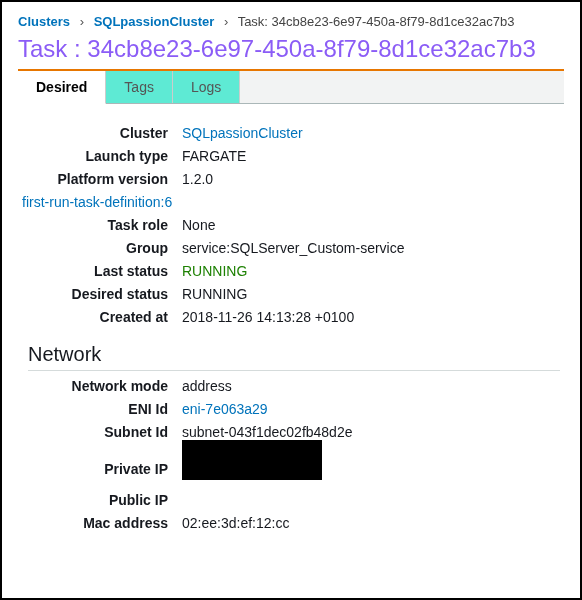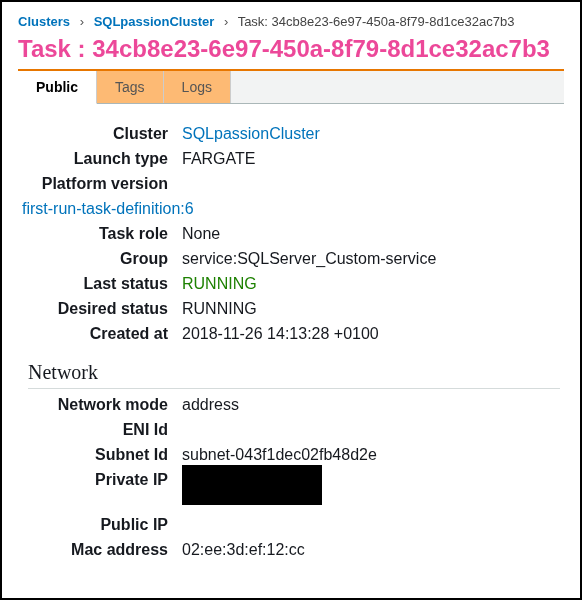--- a/index.html
+++ b/index.html
@@ -16,72 +16,71 @@
     }
     .breadcrumb {
       font-size: 13px;
       margin-bottom: 6px;
     }
     .breadcrumb a { color: #0073bb; text-decoration: none; font-weight: 700; }
     .breadcrumb .sep { margin: 0 6px; color: #555; }
     .breadcrumb .current { color: #444; font-weight: 400; }
     h1.page-title {
       font-size: 24px;
-      font-weight: 700;
+      font-weight: 400;
       margin: 6px 0 6px 0;
-      color: #ec4899;
+      color: #8b5cf6;
       white-space: nowrap;
     }
     .tabs {
       border-top: 2px solid #e77600;
       border-bottom: 1px solid #aab7b8;
       margin-top: 2px;
       display: flex;
       background: #f2f3f3;
     }
     .tab {
       padding: 8px 18px;
       font-size: 14px;
       color: #555;
       cursor: pointer;
       border-right: 1px solid #ccc;
-      background: #fdba74;
+      background: #5eead4;
     }
     .tab.active {
       background: #fff;
       color: #000;
       font-weight: 700;
       border-bottom: 1px solid #fff;
       margin-bottom: -1px;
     }
     .content { padding: 14px 4px 0 4px; }
     .kv-row {
       display: flex;
-      align-items: flex-start;
+      align-items: center;
       margin: 7px 0;
-      font-size: 16px;
+      font-size: 14px;
     }
     .kv-label {
       width: 160px;
       text-align: right;
       font-weight: 700;
       color: #16191f;
       padding-right: 14px;
     }
     .kv-value { flex: 1; color: #16191f; }
     .link { color: #0073bb; text-decoration: none; }
     .status-running { color: #1d8102; }
     .section-header {
       font-size: 20px;
       font-weight: 400;
       color: #16191f;
       margin: 18px 0 4px 6px;
       border-bottom: 1px solid #d5dbdb;
       padding-bottom: 4px;
-      font-family: Liberation Serif, serif;
     }
     .redacted {
       display: inline-block;
       width: 140px;
       height: 40px;
       background: #000;
       margin-top: -8px;
       margin-bottom: -20px;
     }
     .redacted-stack { position: relative; height: 44px; }
@@ -93,37 +92,38 @@
   <a href="#">Clusters</a>
   <span class="sep">›</span>
   <a href="#">SQLpassionCluster</a>
   <span class="sep">›</span>
   <span class="current"><span>Task: </span><span>34cb8e23-6e97-450a-8f79-8d1ce32ac7b3</span></span>
 </div>
 
 <h1 class="page-title"><span>Task : </span><span>34cb8e23-6e97-450a-8f79-8d1ce32ac7b3</span></h1>
 
 <div class="tabs">
-  <div class="tab active">Public</div>
+  <div class="tab active">Desired</div>
   <div class="tab">Tags</div>
   <div class="tab">Logs</div>
 </div>
 
 <div class="content">
 
   <div class="kv-row">
     <div class="kv-label">Cluster</div>
     <div class="kv-value"><a href="#" class="link">SQLpassionCluster</a></div>
   </div>
   <div class="kv-row">
     <div class="kv-label">Launch type</div>
     <div class="kv-value">FARGATE</div>
   </div>
   <div class="kv-row">
     <div class="kv-label">Platform version</div>
+    <div class="kv-value">1.2.0</div>
   </div>
   <div class="kv-row">
     <div class="kv-value"><a href="#" class="link">first-run-task-definition:6</a></div>
   </div>
   <div class="kv-row">
     <div class="kv-label">Task role</div>
     <div class="kv-value">None</div>
   </div>
   <div class="kv-row">
     <div class="kv-label">Group</div>
@@ -143,20 +143,21 @@
   </div>
 
   <div class="section-header">Network</div>
 
   <div class="kv-row">
     <div class="kv-label">Network mode</div>
     <div class="kv-value">address</div>
   </div>
   <div class="kv-row">
     <div class="kv-label">ENI Id</div>
+    <div class="kv-value"><a href="#" class="link">eni-7e063a29</a></div>
   </div>
   <div class="kv-row">
     <div class="kv-label">Subnet Id</div>
     <div class="kv-value">subnet-043f1dec02fb48d2e</div>
   </div>
   <div class="kv-row">
     <div class="kv-label">Private IP</div>
     <div class="kv-value redacted-stack">
       <span class="redacted"></span>
     </div>

